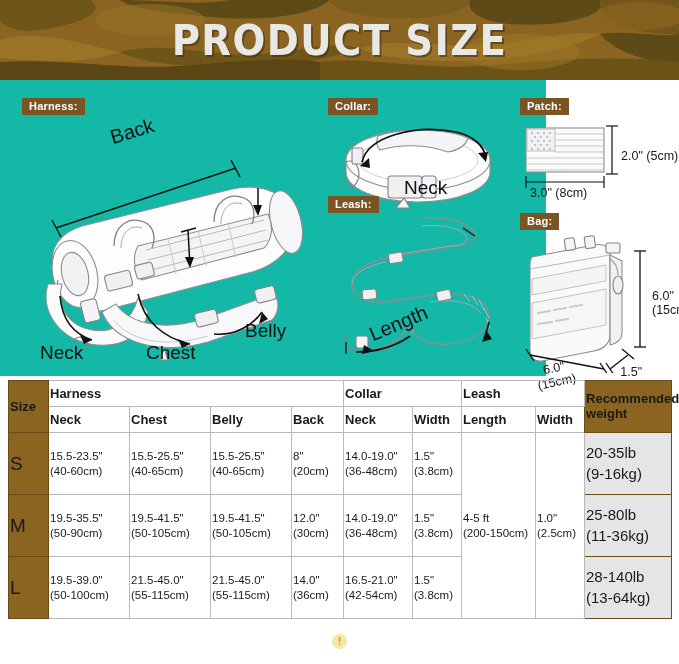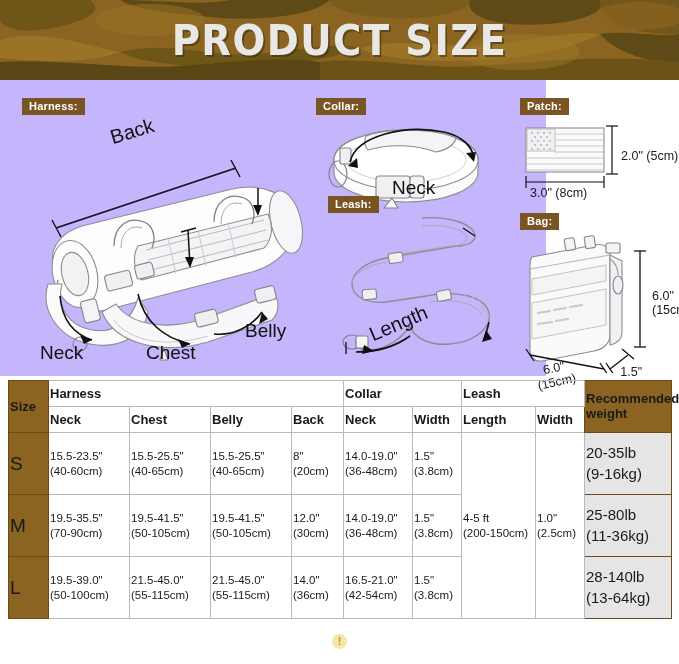--- a/index.html
+++ b/index.html
@@ -32,21 +32,21 @@
     color: #e8e8e6;
     text-shadow: 2px 2px 0 rgba(60,42,12,.55);
     -webkit-text-stroke: 0px;
     transform: scaleX(0.92);
   }
 
   
   .diagrams {
     position: relative;
     width: 546px; height: 296px;
-    background: #c4b5fd;
+    background: #14b8a6;
   }
   .panel { position: absolute; }
   .tag {
     display: inline-block;
     background: #7a5422;
     color: #ffffff;
     font-size: 11px;
     font-weight: 700;
     padding: 2px 7px 3px 7px;
     font-family: "Liberation Sans", sans-serif;
@@ -221,21 +221,21 @@
       </g>
       <path d="M240,118 l-5,-11 l9,0 z" fill="#111"></path>
     </svg>
 
     <div class="partlabel" style="left:92px; top:22px; font-size:20px; transform:rotate(-17deg);">Back</div>
     <div class="partlabel" style="left:22px; top:244px; font-size:19px;">Neck</div>
     <div class="partlabel" style="left:128px; top:244px; font-size:19px;">Chest</div>
     <div class="partlabel" style="left:227px; top:222px; font-size:19px;">Belly</div>
   </div>
 
-  <div class="panel" style="left:314px; top:18px; width:185px; height:115px;text-align:right;">
+  <div class="panel" style="left:326px; top:18px; width:185px; height:115px;text-align:right;">
     <span class="tag" style="position:absolute; left:2px; top:0px;">Collar:</span>
 
     <svg style="position:absolute; left:0; top:14px;" width="185" height="100" viewBox="0 0 185 100">
       <g fill="#fdfdfd" stroke="#8d8d92" stroke-width="1.1">
         <ellipse cx="92" cy="48" rx="72" ry="30" fill="none" stroke-width="1.3"></ellipse>
         <path d="M20,48 C20,31 52,18 92,18 C132,18 164,31 164,48 L164,60 C164,77 132,90 92,90 C52,90 20,77 20,60 Z" fill="#fbfbfc"></path>
         <ellipse cx="92" cy="48" rx="72" ry="30" fill="#ffffff"></ellipse>
         <ellipse cx="92" cy="48" rx="60" ry="22" fill="none" stroke="#c8c8cd" stroke-width="0.9"></ellipse>
 
         <path d="M52,24 C72,16 120,16 142,26 C140,34 132,38 122,40 C100,32 74,32 54,38 C50,34 50,28 52,24 Z" fill="#f4f4f6"></path>
@@ -489,21 +489,21 @@
           <span class="l2">(2.5cm)</span></td>
         <td class="td-rec">
           <span>20-35lb</span><br>
           <span>(9-16kg)</span></td>
       </tr>
 
       <tr>
         <td class="td-size">M</td>
         <td class="cell">
           <span>19.5-35.5"</span>
-          <span class="l2">(70-90cm)</span></td>
+          <span class="l2">(50-90cm)</span></td>
         <td class="cell">
           <span>19.5-41.5"</span>
           <span class="l2">(50-105cm)</span></td>
         <td class="cell">
           <span>19.5-41.5"</span>
           <span class="l2">(50-105cm)</span></td>
         <td class="cell">
           <span>12.0"</span>
           <span class="l2">(30cm)</span></td>
         <td class="cell">

